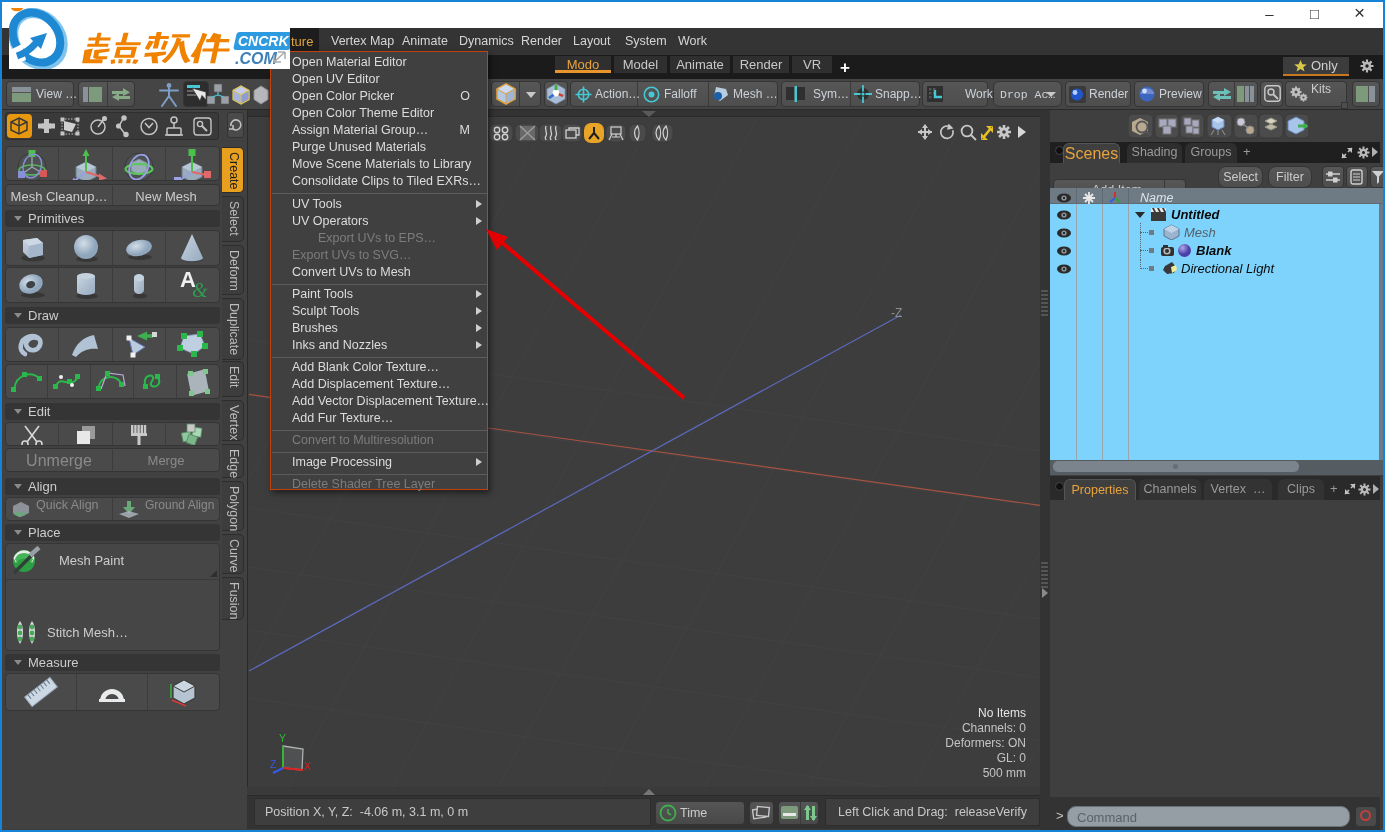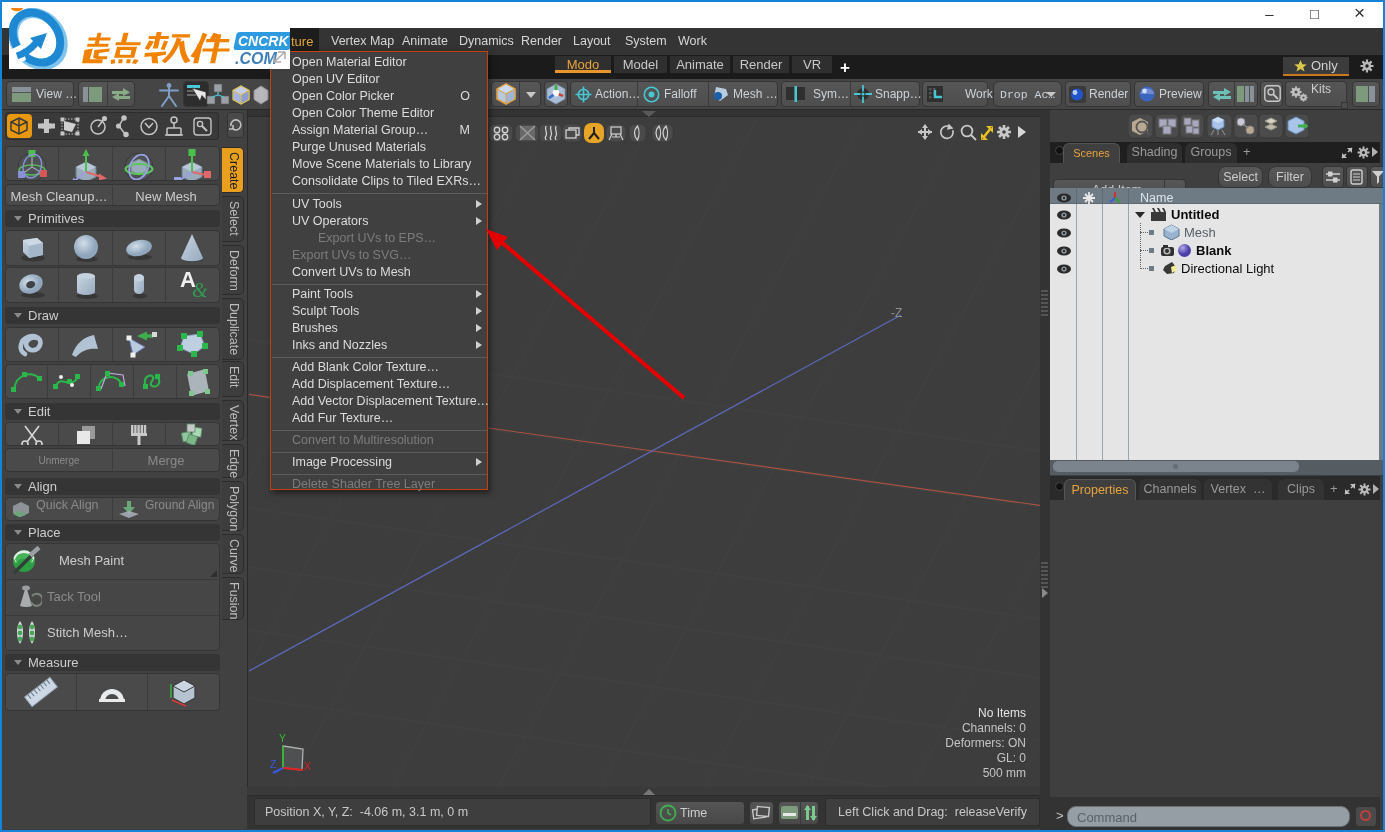--- a/index.html
+++ b/index.html
@@ -561,21 +561,21 @@
             <rect x="-10" y="-4" width="9" height="9" fill="#8fc89f" transform="rotate(-12)"></rect>
             <rect x="0" y="-8" width="9" height="9" fill="#a8d8b4" transform="rotate(8)"></rect>
             <rect x="-3" y="0" width="9" height="9" fill="#7ab88a" transform="rotate(20)"></rect>
             <rect x="-5" y="-11" width="8" height="8" fill="#c8c8c8"></rect>
           </g>
         </g>
     </svg>
   </div>
 
   <div class="cellrow" style="top:338px; height:24px;">
-    <div class="cell" style="left:0;width:107px; text-align:center; line-height:23px; font-size:10px; color:#8a8a8a;">Unmerge</div>
+    <div class="cell" style="left:0;width:107px; text-align:center; line-height:23px; font-size:16px; color:#8a8a8a;">Unmerge</div>
     <div class="cell" style="left:107px;width:106px; border-right:none; text-align:center; line-height:23px; font-size:13px; color:#8a8a8a;">Merge</div>
   </div>
   <div class="sechdr" style="top:368px;">Align</div>
 
   <div class="cellrow" style="top:387px; height:24px;">
     <div class="cell" style="left:0;width:107px; font-size:12.5px; color:#8a8a8a;"><svg width="20" height="18" style="position:absolute;left:5px;top:3px;">
           <polygon points="10,1 18,5 18,12 10,16 2,12 2,5" fill="#a8b0b8" opacity="0.7"></polygon>
           <path d="M14 13 L6 13" stroke="#6aa87a" stroke-width="3"></path>
           <polygon points="2,13 9,9.5 9,16.5" fill="#6aa87a"></polygon>
         </svg><span style="margin-left:30px;">Quick Align</span></div>
@@ -591,28 +591,20 @@
     <div style="position:absolute;left:0;top:0;width:213px;height:36px;border-bottom:1px solid #3a3a3a;">
       <svg width="32" height="30" style="position:absolute;left:5px;top:2px;">
           <circle cx="13" cy="15" r="11" fill="#2e9e42"></circle>
           <path d="M2.5 12 A11 11 0 0 1 23.5 12 L21 17 A 9 9 0 0 0 5 17 Z" fill="#e8ece8"></path>
           <path d="M4 13.5 A9.5 9.5 0 0 1 22 13.5 L20 16.5 A 8 8 0 0 0 6 16.5 Z" fill="#44b458"></path>
           <path d="M3 27 L21 9" stroke="#304038" stroke-width="3.4"></path>
           <path d="M19 9.5 L28 1.5" stroke="#98a0a6" stroke-width="4.5"></path>
         </svg>
       <span style="position:absolute;left:53px;top:9px;font-size:13px;">Mesh Paint</span>
       <div style="position:absolute;right:2px;bottom:2px;width:0;height:0;border-bottom:7px solid #2e2e2e;border-left:7px solid transparent;"></div>
-    </div>
-    <div style="position:absolute;left:0;top:36px;width:213px;height:36px;border-bottom:1px solid #3a3a3a;">
-      <svg width="30" height="30" style="position:absolute;left:6px;top:2px;opacity:0.65;">
-          <path d="M14 4 L20 24 A8 3 0 0 1 8 24 Z" fill="#e0e4e8"></path>
-          <ellipse cx="14" cy="6" rx="4" ry="2.5" fill="#c8ccd0"></ellipse>
-          <path d="M20 14 A6 6 0 1 1 19 20" stroke="#9aa29a" stroke-width="2" fill="none"></path>
-        </svg>
-      <span style="position:absolute;left:41px;top:9px;font-size:13px;color:#8a8a8a;">Tack Tool</span>
     </div>
     <div style="position:absolute;left:0;top:72px;width:213px;height:36px;">
       <svg width="30" height="30" style="position:absolute;left:6px;top:2px;">
           <g>
             <path d="M8 3 C4 8 4 20 8 26 C12 20 12 8 8 3 Z" fill="#d8dce0"></path>
             <g fill="#48a858">
               <circle cx="8" cy="9" r="2.4"></circle>
               <circle cx="8" cy="15" r="2.4"></circle>
               <circle cx="8" cy="21" r="2.4"></circle>
             </g>
@@ -880,21 +872,21 @@
         <polygon points="137,15 143,12 149,15 143,18" fill="#c0b8a8" stroke="#998"></polygon>
       <rect x="157" y="2" width="24" height="24" rx="5" fill="#4b4b4b" stroke="#3a3a3a"></rect>
       <polygon points="168,5 176,9 176,18 168,22 160,18 160,9" fill="#a8c4e8" stroke="#6888b8"></polygon>
         <path d="M170 14 L179 14" stroke="#3fae4f" stroke-width="3"></path>
         <polygon points="181,14 176,11 176,17" fill="#3fae4f"></polygon>
     </g>
   </svg>
 
   <div class="abs" style="left:0;top:32px;width:330px;height:21px;background:#1f1f1f;">
     <div style="position:absolute;left:5px;top:4px;width:9px;height:9px;background:#111;border-radius:50%;border:1px solid #444;"></div>
-    <div style="position:absolute;left:13px;top:1px;width:57px;height:20px;background:#3f3f3f;border:1px solid #555;border-bottom:none;border-radius:6px 6px 0 0;color:#e8a33c;text-align:center;line-height:19px;font-size:11px;">Scenes</div>
+    <div style="position:absolute;left:13px;top:1px;width:57px;height:20px;background:#3f3f3f;border:1px solid #555;border-bottom:none;border-radius:6px 6px 0 0;color:#e8a33c;text-align:center;line-height:19px;font-size:16px;">Scenes</div>
     <div style="position:absolute;left:77px;top:1px;width:55px;height:20px;background:#2e2e2e;border-radius:6px 6px 0 0;color:#9a9a9a;text-align:center;line-height:19px;font-size:12.5px;">Shading</div>
     <div style="position:absolute;left:135px;top:1px;width:52px;height:20px;background:#2e2e2e;border-radius:6px 6px 0 0;color:#9a9a9a;text-align:center;line-height:19px;font-size:12.5px;">Groups</div>
     <div style="position:absolute;left:193px;top:2px;color:#9a9a9a;font-size:13px;">+</div>
     <svg width="14" height="14" style="position:absolute;left:290px;top:4px;">
         <g stroke="#c0c0c0" stroke-width="1.6">
           <path d="M2 12 L6 8 M8 6 L12 2"></path>
           <polygon points="12,2 7,2 12,7" fill="#c0c0c0" stroke="none"></polygon>
           <polygon points="2,12 7,12 2,7" fill="#c0c0c0" stroke="none"></polygon>
         </g>
       </svg>
@@ -933,21 +925,21 @@
           <path d="M3 5 L10 5 M3 8 L10 8 M3 11 L10 11" stroke="#d0d0d0" stroke-width="1.2"></path>
         </svg>
     </div>
     <div style="position:absolute;left:320px;top:3px;width:14px;height:22px;background:linear-gradient(#575757,#4d4d4d);border:1px solid #343434;border-radius:4px 0 0 4px;">
       <svg width="14" height="14" style="position:absolute;left:1px;top:4px;">
           <polygon points="0,0 12,0 7,5.5 7,11 5,13 5,5.5" fill="#d0d0d0"></polygon>
         </svg>
     </div>
   </div>
 
-  <div class="abs" style="left:0;top:78px;width:333px;height:272px;background:#e5e5e5;">
+  <div class="abs" style="left:0;top:78px;width:333px;height:272px;background:#7dd3fc;font-style:italic;">
     <div style="position:absolute;left:0;top:0;width:333px;height:16px;background:#6e7a84;border-bottom:1px solid #5e6a74;">
       <svg width="16" height="12" style="position:absolute;left:6px;top:4px;">
           <ellipse cx="8" cy="6" rx="7" ry="4.5" fill="#2a2a2a"></ellipse>
           <circle cx="8" cy="6" r="2.6" fill="#8e99a3"></circle>
           <circle cx="8" cy="6" r="1.2" fill="#2a2a2a"></circle>
         </svg>
       <svg width="14" height="14" style="position:absolute;left:32px;top:3px;">
           <path d="M7 1 L7 13 M1 7 L13 7 M3 3 L11 11 M11 3 L3 11" stroke="#e8e8e8" stroke-width="1.8"></path>
         </svg>
       <svg width="14" height="14" style="position:absolute;left:58px;top:3px;">

